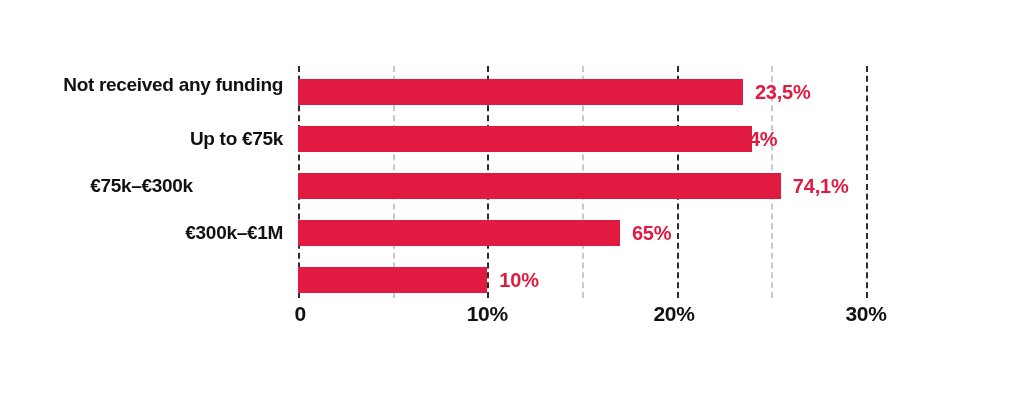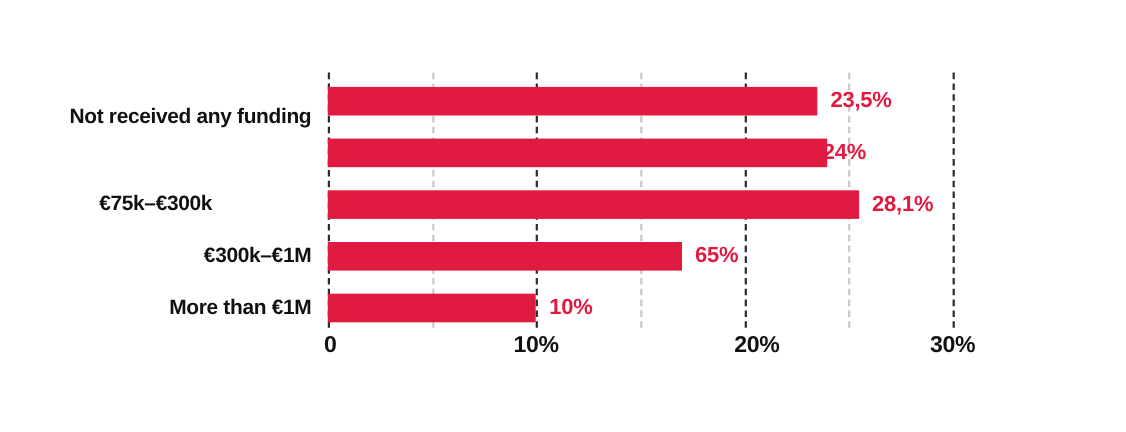--- a/index.html
+++ b/index.html
@@ -132,55 +132,55 @@
     <div class="gridline major" style="left:0px;"></div>
     <div class="gridline minor" style="left:94.7px;"></div>
     <div class="gridline major" style="left:189.3px;"></div>
     <div class="gridline minor" style="left:284px;"></div>
     <div class="gridline major" style="left:378.7px;"></div>
     <div class="gridline minor" style="left:473.3px;"></div>
     <div class="gridline major" style="left:568px;"></div>
   </div>
 
   <div class="cat-labels">
-    <div class="cat-label" style="top:28px;text-align:right;">Not received any funding</div>
+    <div class="cat-label" style="top:6px;text-align:right;">Not received any funding</div>
+    <div class="cat-label" style="top:60px;">Up to €75k</div>
     <div class="cat-label" style="top:107px;text-align:center;">€75k–€300k</div>
     <div class="cat-label" style="top:154px;padding-left:40px;">€300k–€1M</div>
-    <div class="cat-label" style="top:201px;">More than €1M</div>
   </div>
 
   <div class="bars-layer">
 
     <div class="bar-row" style="top:13px;">
       <div class="bar" style="width:444.9px;"></div>
       <div class="bar-value" style="left:456.9px;">23,5%</div>
     </div>
 
     <div class="bar-row" style="top:60px;">
       <div class="bar" style="width:454.4px;"></div>
-      <div class="bar-value" style="left:450px;">24%</div>
+      <div class="bar-value" style="left:440px;">24%</div>
     </div>
 
     <div class="bar-row" style="top:107px;">
       <div class="bar" style="width:482.8px;"></div>
-      <div class="bar-value" style="left:494.8px;">28,1%</div>
+      <div class="bar-value" style="left:494.8px;">74,1%</div>
     </div>
 
     <div class="bar-row" style="top:154px;">
       <div class="bar" style="width:321.9px;"></div>
       <div class="bar-value" style="left:333.9px;">65%</div>
     </div>
 
     <div class="bar-row" style="top:201px;">
       <div class="bar" style="width:189.3px;"></div>
       <div class="bar-value" style="left:201.3px;">10%</div>
     </div>
 
   </div>
 
   <div class="tick-labels">
     <div class="tick-label zero" style="left:0px;">0</div>
     <div class="tick-label" style="left:189.3px;">10%</div>
-    <div class="tick-label" style="left:390px;text-align:center;">20%</div>
+    <div class="tick-label" style="left:376px;text-align:center;">20%</div>
     <div class="tick-label" style="left:568px;">30%</div>
   </div>
 
 </div>
 
 </body></html>

